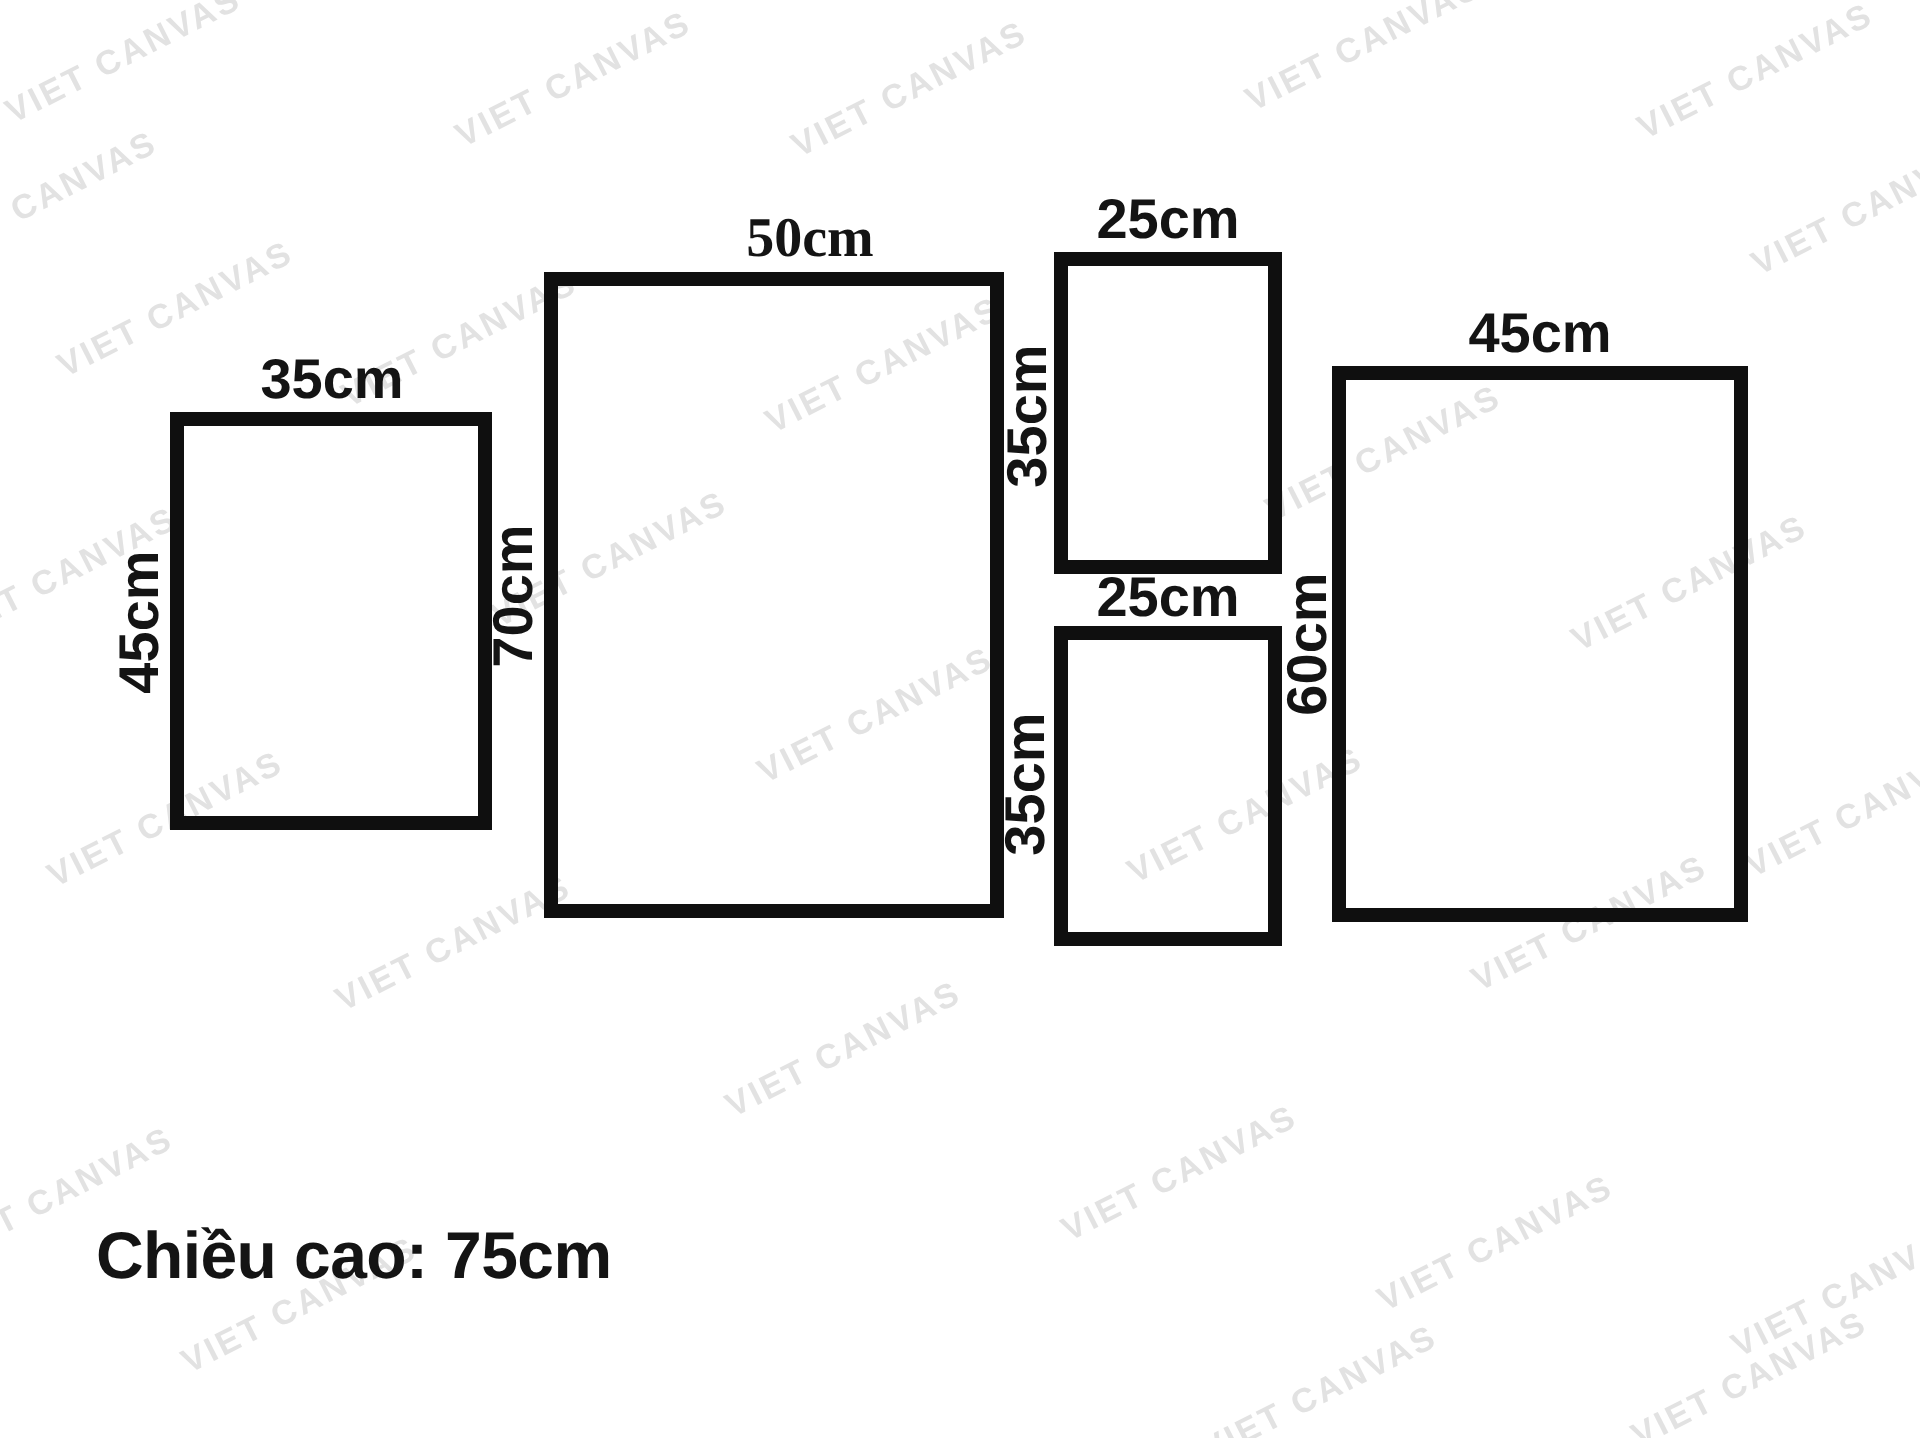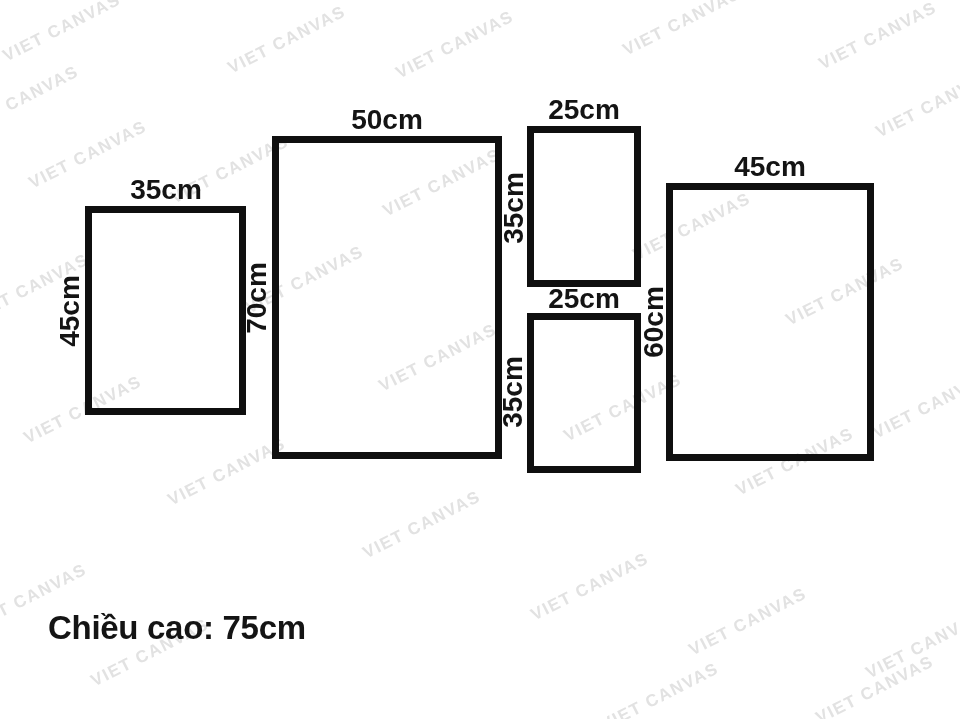--- a/index.html
+++ b/index.html
@@ -47,21 +47,21 @@
     z-index:3;
     font-weight:700;
     font-size:28px;
     color:var(--text-color);
     white-space:nowrap;
     line-height:1;
   }
   .dim-w{transform:translateX(-50%);}
   .dim-v{transform:translate(-50%,-50%) rotate(-90deg);}
   #wlab-1{left:166px; top:176px;}
-  #wlab-2{left:387px; top:106px;}
+  #wlab-2{left:405px; top:106px;font-family:Liberation Serif, serif;}
   #wlab-3{left:584px; top:96px;}
   #wlab-4{left:584px; top:285px;}
   #wlab-5{left:770px; top:153px;}
   #hlab-1{left:70px;  top:311px;}
   #hlab-2{left:257px; top:298px;}
   #hlab-3{left:514px; top:208px;}
   #hlab-4{left:513px; top:392px;}
   #hlab-5{left:654px; top:322px;}
   
   .footer-line{

